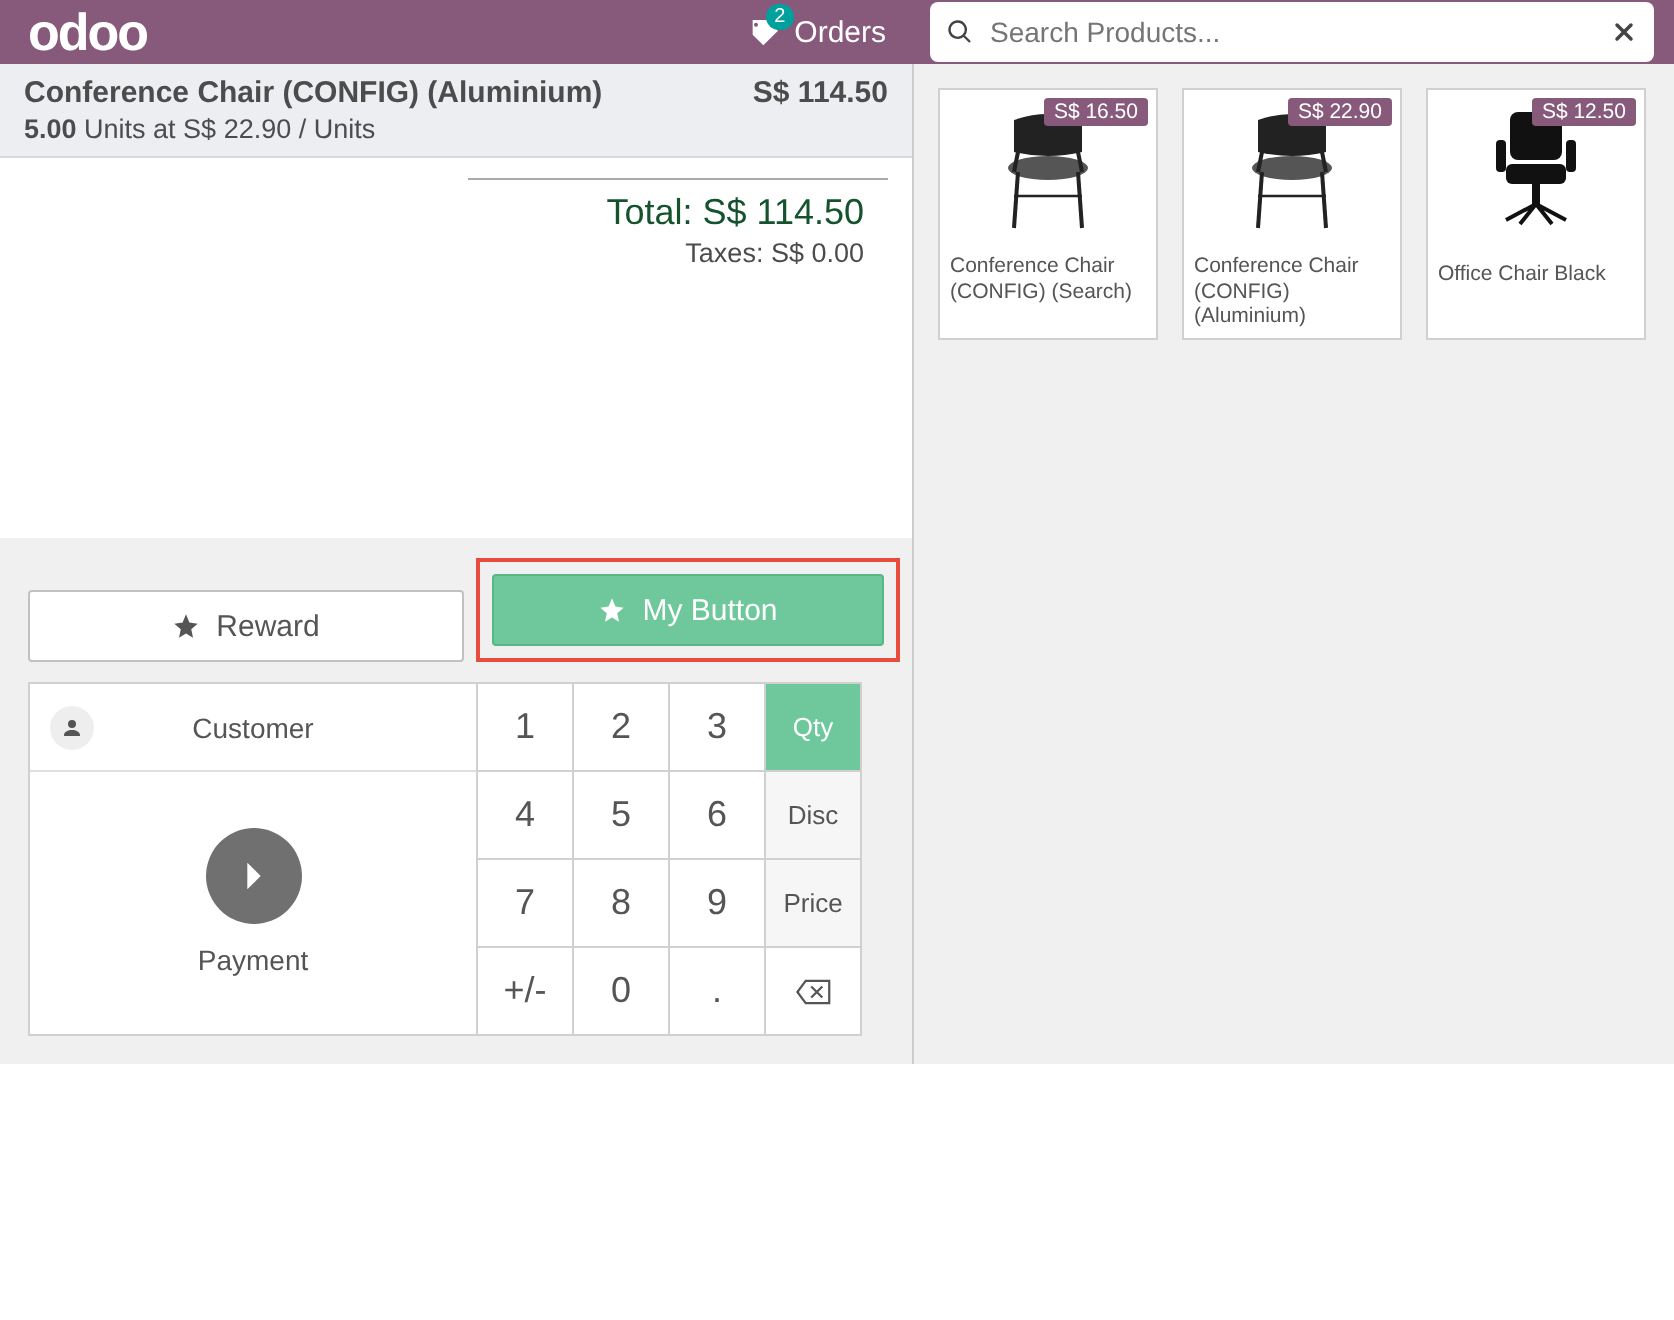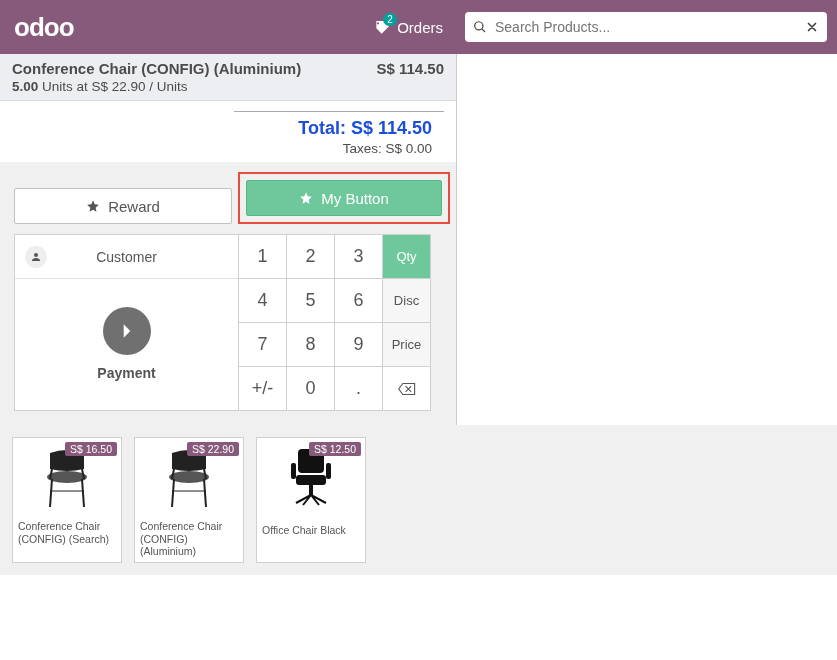--- a/index.html
+++ b/index.html
@@ -1,44 +1,44 @@
 <!DOCTYPE html>
 <html><head>
 <meta charset="utf-8">
 <style>
   * { box-sizing: border-box; margin: 0; padding: 0; font-family: -apple-system, BlinkMacSystemFont, "Segoe UI", Helvetica, Arial, sans-serif; }
   html, body { width: 837px; height: 660px; overflow: hidden; background: #fff; }
 
   
-  .header { height: 54px; background: #875A7B; display: flex; align-items: center; color: #fff; padding: 0 10px; }
+  .header { height: 32px; background: #875A7B; display: flex; align-items: center; color: #fff; padding: 0 10px; }
   .logo { font-weight: 700; font-size: 26px; letter-spacing: -1px; margin-left: 4px; }
   .header-spacer { flex: 1; }
   .orders-btn { display: flex; align-items: center; gap: 6px; color: #fff; font-size: 15px; padding: 4px 10px; cursor: pointer; }
   .tag-badge { display: inline-flex; align-items: center; position: relative; }
   .tag-badge svg { width: 16px; height: 16px; fill: #fff; }
   .tag-count { position: absolute; top: -6px; left: 8px; background: #00A09D; color: #fff; font-size: 10px; border-radius: 8px; padding: 0 4px; line-height: 13px; height: 13px; min-width: 13px; text-align: center; }
   .search-wrap { background: #fff; border-radius: 4px; width: 362px; height: 30px; display: flex; align-items: center; padding: 0 8px; gap: 8px; }
   .search-wrap svg { width: 14px; height: 14px; fill: #444; flex: 0 0 auto; }
   .search-wrap input { border: none; outline: none; flex: 1; font-size: 14px; color: #a21caf; background: transparent; }
   .search-wrap .clear { width: 14px; height: 14px; fill: #444; flex: 0 0 auto; cursor: pointer; }
 
   
-  .content { display: flex; height: 500px; flex-direction: column; }
+  .content { display: flex; height: 500px; }
   .left { width: 457px; display: flex; flex-direction: column; background: #fff; border-right: 1px solid #ccc; }
   .right { flex: 1; background: #f0f0f0; display: flex; flex-direction: column; }
 
   
   .order-line { background: #eceef2; padding: 6px 12px; border-bottom: 1px solid #d7d9dd; display: flex; justify-content: space-between; align-items: flex-start; }
   .order-line .name { font-weight: 700; font-size: 15px; color: #4c4c4c; }
   .order-line .sub { font-size: 13.5px; color: #4c4c4c; margin-top: 2px; }
   .order-line .sub b { font-weight: 700; }
   .order-line .price { font-weight: 700; font-size: 15px; color: #4c4c4c; }
 
   .totals { text-align: right; padding: 6px 12px; border-top: 1px solid #aaa; margin-top: 10px; width: 210px; align-self: flex-end; margin-right: 12px; }
-  .totals .total { font-weight: 700; font-size: 18px; color: #1d4ed8; }
+  .totals .total { font-weight: 400; font-size: 18px; color: #14532d; }
   .totals .taxes { font-size: 13.5px; color: #4c4c4c; margin-top: 2px; }
 
   .order-body { flex: 1; background: #fff; display: flex; flex-direction: column; }
   .order-fill { flex: 1; }
 
   
   .actions-bg { background: #f0f0f0; padding-top: 10px; text-align: center; }
   .btn { flex: 1; height: 36px; border: 1px solid #c1c1c1; background: #fff; color: #555; font-size: 15px; display: flex; align-items: center; justify-content: center; gap: 8px; cursor: pointer; border-radius: 2px; }
   .btn.green { background: #6EC89B; border-color: #57b886; color: #fff; font-weight: 500; }
   .btn svg { width: 14px; height: 14px; fill: currentColor; }
@@ -49,21 +49,21 @@
 
   
   .bottom { display: flex; padding: 0 14px 14px 14px; gap: 0; }
   .customer-col { width: 225px; border: 1px solid #d0d0d0; background: #fff; display: flex; flex-direction: column; }
   .cust-row { height: 44px; border-bottom: 1px solid #e0e0e0; display: flex; align-items: center; padding: 0 10px; gap: 10px; color: #555; font-size: 14px; justify-content: center; position: relative; }
   .cust-row .icon-left { position: absolute; left: 10px; width: 22px; height: 22px; border-radius: 50%; background: #eee; display: flex; align-items: center; justify-content: center; }
   .cust-row .icon-left svg { width: 12px; height: 12px; fill: #555; }
   .pay-area { flex: 1; display: flex; flex-direction: column; align-items: center; justify-content: center; gap: 10px; padding: 12px 0 14px 0; }
   .pay-circle { width: 48px; height: 48px; border-radius: 50%; background: #707070; display: flex; align-items: center; justify-content: center; }
   .pay-circle svg { width: 20px; height: 20px; fill: #fff; }
-  .pay-label { font-size: 14px; color: #555; font-weight: 700; }
+  .pay-label { font-size: 14px; color: #555; font-weight: 400; }
 
   .keypad { display: grid; grid-template-columns: repeat(4, 48px); grid-auto-rows: 44px; border-top: 1px solid #d0d0d0; border-left: 1px solid #d0d0d0; margin-left: -1px; }
   .key { border-right: 1px solid #d0d0d0; border-bottom: 1px solid #d0d0d0; background: #fff; display: flex; align-items: center; justify-content: center; font-size: 18px; color: #555; cursor: pointer; }
   .key.mode { font-size: 13px; background: #f6f6f6; }
   .key.mode.active { background: #6EC89B; color: #fff; }
   .key svg { width: 18px; height: 14px; stroke: #555; fill: none; stroke-width: 1.6; }
 
   
   .crumbs { height: 40px; background: #f0f0f0; border-bottom: 1px solid #d8d8d8; display: flex; align-items: center; }
   .crumb { height: 40px; display: flex; align-items: center; padding: 0 20px 0 24px; font-size: 14px; color: #6b6b6b; position: relative; background: #eaeaea; }

